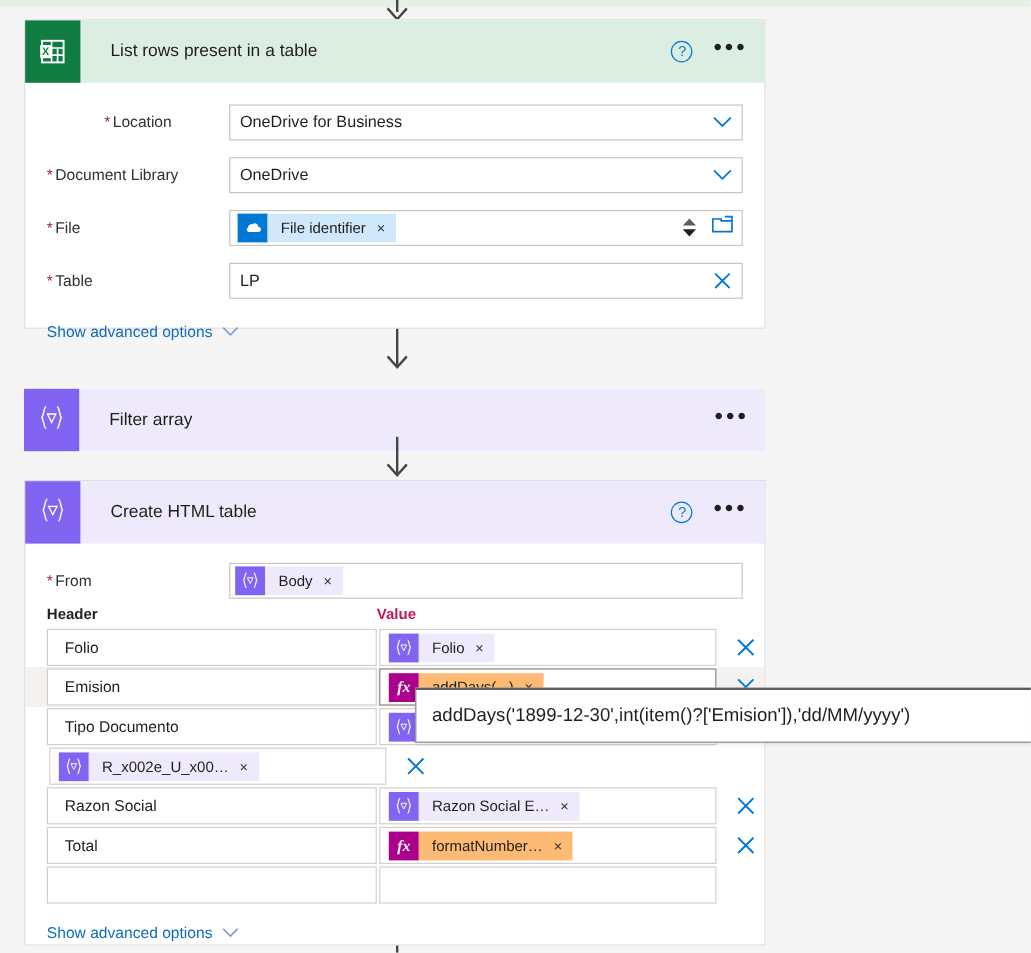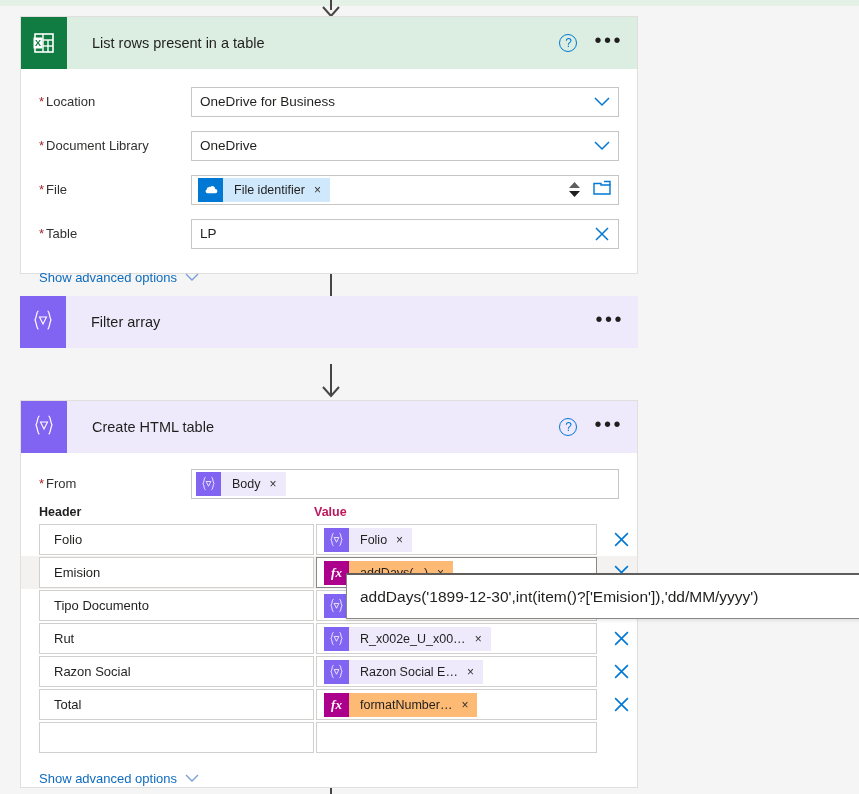--- a/index.html
+++ b/index.html
@@ -283,21 +283,21 @@
       </div>
       <div class="card-title">List rows present in a table</div>
       <div class="header-actions">
         <div class="help-icon">?</div>
         <div class="ellipsis">•••</div>
       </div>
     </div>
 
     <div class="card-body">
 
-      <div class="form-row" style="margin-top:14px;">
+      <div class="form-row" style="margin-top:14px;text-align:center;">
         <div class="form-label"><span class="req-star">*</span><span>Location</span></div>
         <div class="field">
           <span class="field-text">OneDrive for Business</span>
           <div class="field-affix">
             <span class="chevron">
                 <svg width="16" height="10" viewBox="0 0 16 10">
                   <path d="M1 1 L8 8 L15 1" stroke="#0078d4" stroke-width="1.5" fill="none"></path>
                 </svg>
               </span>
           </div>
@@ -377,21 +377,21 @@
     </div>
   </div>
 
   <div class="connector" style="top:274px;height:32px;"></div>
   <div class="arrowhead" style="top:296px;">
     <svg width="18" height="12" viewBox="0 0 18 12">
         <path d="M1 1 L9 10 L17 1" stroke="#484644" stroke-width="2" fill="none"></path>
       </svg>
   </div>
 
-  <div class="card" style="left:20px; top:296px; width:618px; height:52px; border:none;text-align:right;">
+  <div class="card" style="left:20px; top:324px; width:618px; height:52px; border:none;text-align:right;">
     <div class="card-header purple">
       <div class="card-icon purple-bg">
         <span class="glyph-fx">
           <svg width="24" height="22" viewBox="0 0 24 22">
             <path d="M7.5 2 C5.5 2 6 7 4 11 C6 15 5.5 20 7.5 20" stroke="#ffffff" stroke-width="1.2" fill="none"></path>
             <path d="M16.5 2 C18.5 2 18 7 20 11 C18 15 18.5 20 16.5 20" stroke="#ffffff" stroke-width="1.2" fill="none"></path>
             <path d="M8.5 8 L15.5 8 L12 15 Z" stroke="#ffffff" stroke-width="1.1" fill="none"></path>
           </svg>
         </span>
       </div>
@@ -512,21 +512,20 @@
           </span>
         </div>
         <span class="hv-del">
             <svg width="17" height="17" viewBox="0 0 16 16">
               <path d="M2 2 L14 14 M14 2 L2 14" stroke="#0078d4" stroke-width="1.5"></path>
             </svg>
           </span>
       </div>
 
       <div class="hv-row">
-        <div class="hv-cell-header">Rut</div>
         <div class="hv-cell-value">
           <span class="chip">
             <span class="chip-icon dyn">
               <svg width="17" height="15" viewBox="0 0 24 22">
                   <path d="M7.5 2 C5.5 2 6 7 4 11 C6 15 5.5 20 7.5 20" stroke="#ffffff" stroke-width="1.4" fill="none"></path>
                   <path d="M16.5 2 C18.5 2 18 7 20 11 C18 15 18.5 20 16.5 20" stroke="#ffffff" stroke-width="1.4" fill="none"></path>
                   <path d="M8.5 8 L15.5 8 L12 15 Z" stroke="#ffffff" stroke-width="1.2" fill="none"></path>
                 </svg>
             </span>
             <span class="chip-body dyn">

